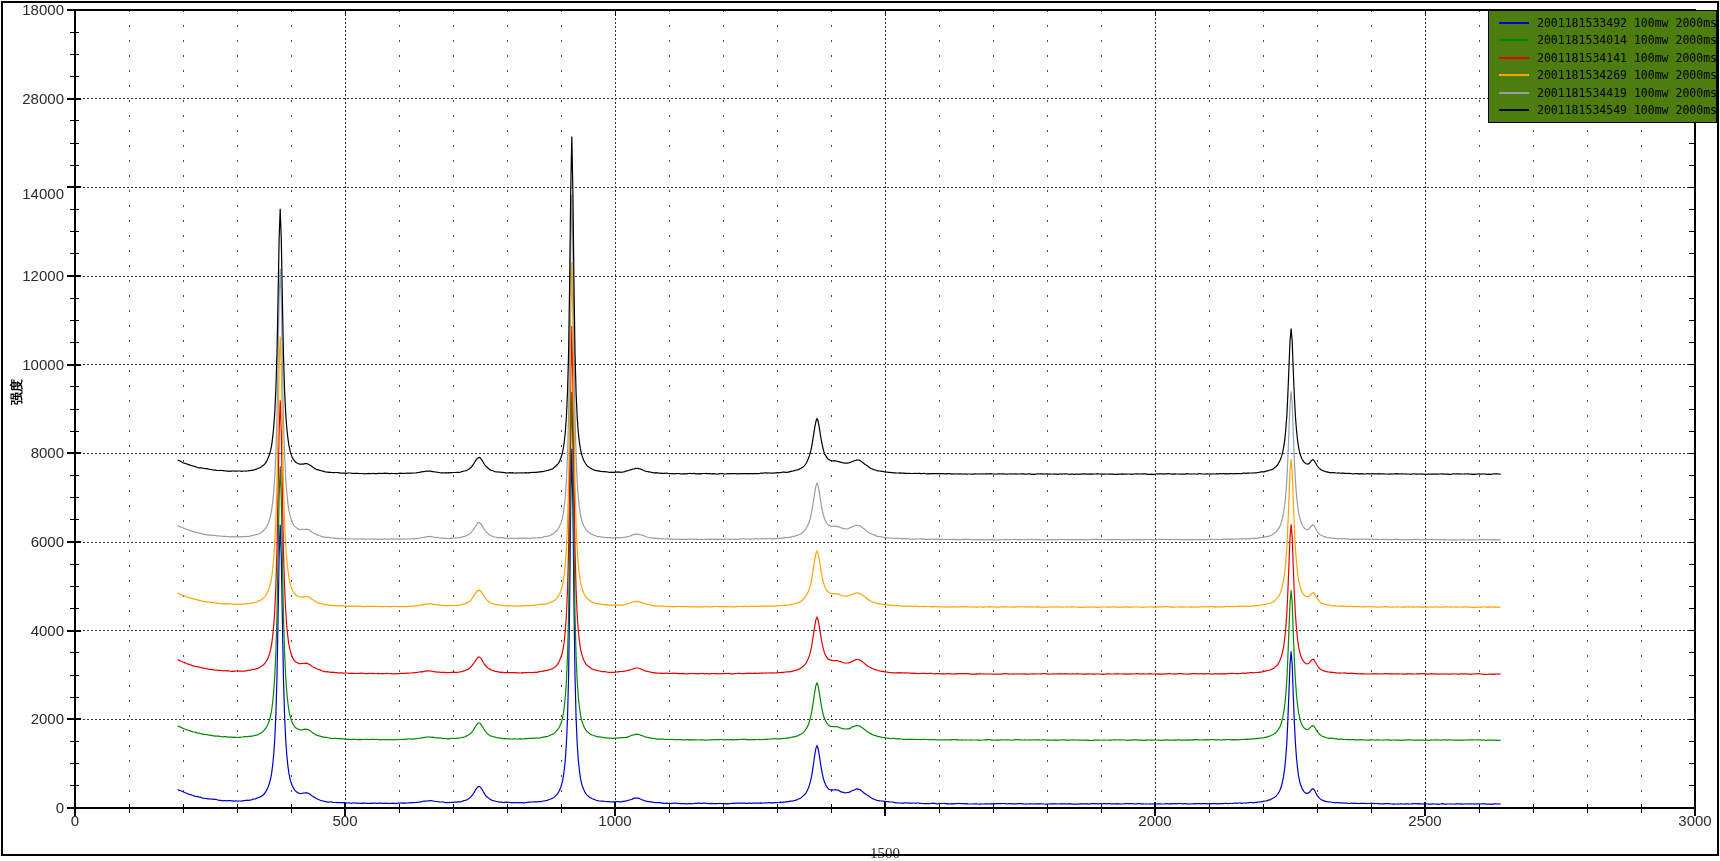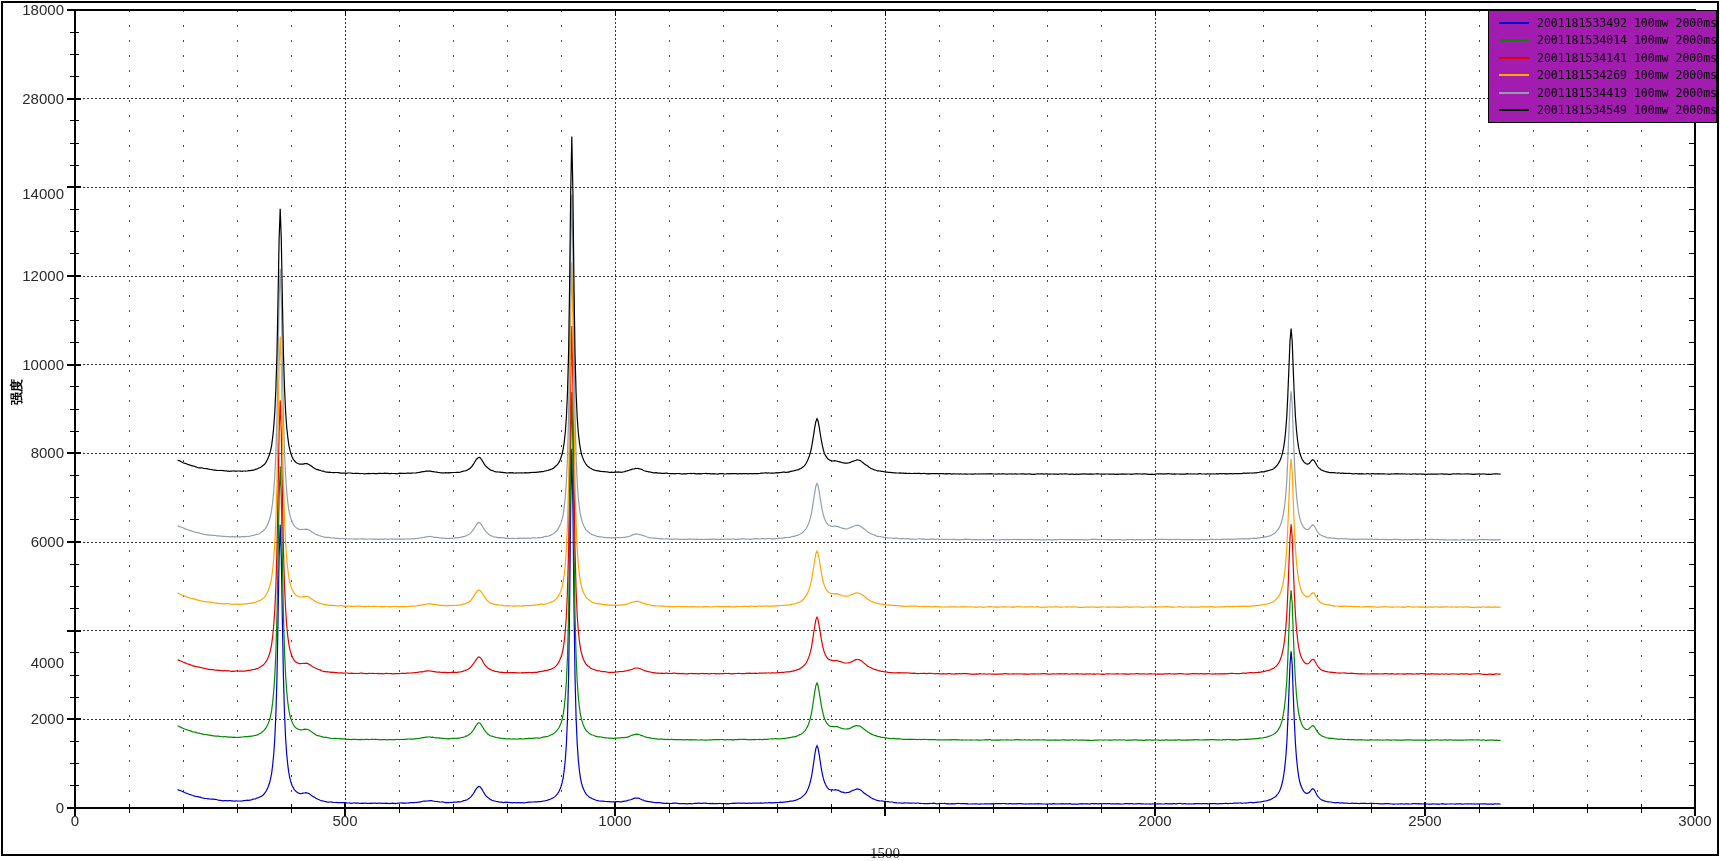--- a/index.html
+++ b/index.html
@@ -186,32 +186,32 @@
   <div id="tick-labels">
       <div class="tick-label x-tick-label" style="left: 35px; top: 814px;">0</div>
       <div class="tick-label x-tick-label" style="left: 305px; top: 814px;">500</div>
       <div class="tick-label x-tick-label" style="left: 575px; top: 814px;">1000</div>
       <div class="tick-label x-tick-label" style="left: 845px; top: 846px; font-family: Liberation Serif, serif;">1500</div>
       <div class="tick-label x-tick-label" style="left: 1115px; top: 814px;">2000</div>
       <div class="tick-label x-tick-label" style="left: 1385px; top: 814px;">2500</div>
       <div class="tick-label x-tick-label" style="left: 1655px; top: 814px;">3000</div>
       <div class="tick-label y-tick-label" style="top: 801px;">0</div>
       <div class="tick-label y-tick-label" style="top: 712.333px;">2000</div>
-      <div class="tick-label y-tick-label" style="top: 623.667px; margin-top: 32px;">4000</div>
+      <div class="tick-label y-tick-label" style="top: 623.667px;">4000</div>
       <div class="tick-label y-tick-label" style="top: 535px;">6000</div>
       <div class="tick-label y-tick-label" style="top: 446.333px;">8000</div>
       <div class="tick-label y-tick-label" style="top: 357.667px;">10000</div>
       <div class="tick-label y-tick-label" style="top: 269px; text-align: right;">12000</div>
       <div class="tick-label y-tick-label" style="top: 187px;">14000</div>
       <div class="tick-label y-tick-label" style="top: 91.6667px;">28000</div>
       <div class="tick-label y-tick-label" style="top: 3px;">18000</div>
     </div>
   <div id="x-axis-title">波数 /cm-1</div>
   <div id="y-axis-title">强度</div>
-  <div id="legend" style="background: #a21caf;">
+  <div id="legend" style="background: #4d7c0f;">
       <div class="legend-item">
         <div class="legend-swatch" style="border-top-color: rgb(0, 0, 204);"></div>
         <span class="legend-label">2001181533492 100mw 2000ms</span>
       </div>
       <div class="legend-item">
         <div class="legend-swatch" style="border-top-color: rgb(0, 138, 0);"></div>
         <span class="legend-label">2001181534014 100mw 2000ms</span>
       </div>
       <div class="legend-item">
         <div class="legend-swatch" style="border-top-color: rgb(230, 0, 0);"></div>

